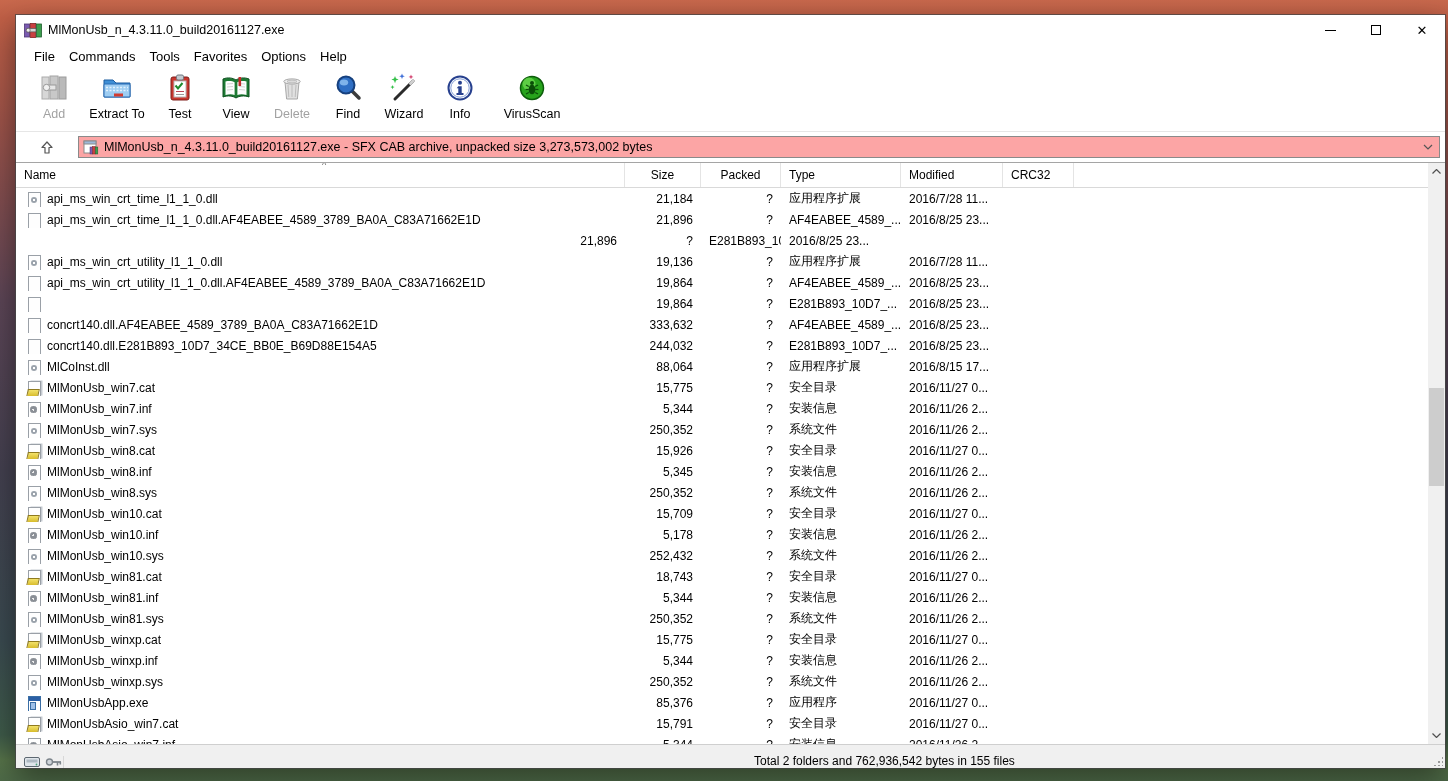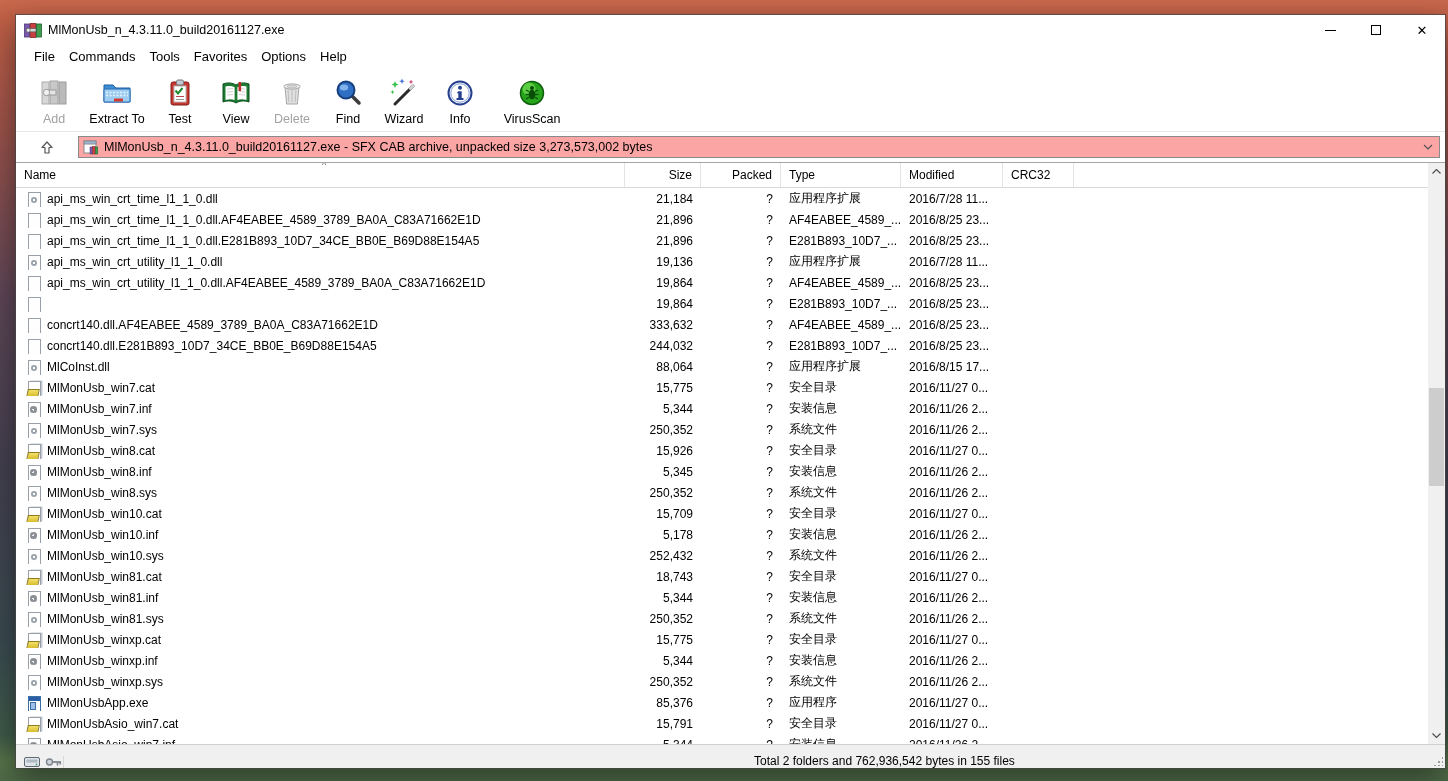--- a/index.html
+++ b/index.html
@@ -24,42 +24,42 @@
   .titlebar .title { font-size:12.5px; color:#000; flex:1 1 auto; white-space:nowrap; }
   .winctl { display:flex; align-self:stretch; flex:none; }
   .winctl .cbtn { width:46px; display:flex; align-items:center; justify-content:center; cursor:default; }
   .glyph-min { width:11px; height:1px; background:#000; display:block; }
   .glyph-max { width:10px; height:10px; border:1px solid #000; display:block; }
   .glyph-close { font-size:13px; color:#000; line-height:1; }
   
   .menubar { height:22px; display:flex; align-items:center; padding-left:11px; flex:none; background:#fff; }
   .menu-item { padding:2px 7px; font-size:13px; }
   
-  .toolbar { height:65px; display:flex; align-items:center; flex:none; background:#fff; border-bottom:1px solid #e6e6e6; position:relative; }
+  .toolbar { height:65px; display:flex; align-items:flex-start; flex:none; background:#fff; border-bottom:1px solid #e6e6e6; position:relative; }
   .grip-v { width:6px; margin:4px 1px 4px 3px; border-left:2px dotted #c3c3c3; flex:none; }
   .tbtn { width:56px; display:flex; flex-direction:column; align-items:center; justify-content:flex-start; padding-top:5px; flex:none; }
   .tbtn.wide { width:70px; }
   .tbtn svg { width:32px; height:32px; flex:none; }
   .tbtn .tlabel { font-size:12.5px; margin-top:3px; white-space:nowrap; }
   .tbtn[data-enabled="false"] .tlabel { color:#a2a2a2; }
   .tbtn[data-enabled="false"] svg { filter:grayscale(1) opacity(.75); }
   .tsep { width:1px; background:#d8d8d8; margin:6px 4px; flex:none; }
   
   .addrrow { height:30px; display:flex; align-items:center; flex:none; background:#fff; }
   .upbtn { width:30px; height:24px; margin-left:6px; display:flex; align-items:center; justify-content:center; flex:none; }
   .combobox { flex:1 1 auto; height:22px; margin:0 5px 0 6px; border:1px solid #8a8a8a; background:#fca5a5; display:flex; align-items:center; padding-left:4px; position:relative; }
   .combobox .cicon { width:16px; height:16px; margin-right:5px; flex:none; }
   .combobox .cval { font-size:12.5px; white-space:nowrap; overflow:hidden; flex:1 1 auto; }
   .combobox .chevron { width:22px; align-self:stretch; display:flex; align-items:center; justify-content:center; flex:none; }
   
   .listwrap { flex:1 1 auto; border-top:1px solid #a5a5a5; position:relative; overflow:hidden; background:#fff; }
   .grid { display:grid; grid-template-columns:609px 76px 80px 120px 102px 71px 1fr; }
   .hdr { height:25px; border-bottom:1px solid #d9d9d9; position:relative; }
   .hcell { display:flex; align-items:center; padding:0 8px; border-right:1px solid #e4e4e4; font-size:12px; color:#000; position:relative; }
-  .hcell.r { justify-content:flex-end; }
+  .hcell.r { justify-content:center; }
   .sortcaret { position:absolute; top:-3px; left:298px; width:20px; text-align:center; font-size:9px; color:#666; }
   .rows { position:absolute; left:0; right:17px; top:25px; bottom:0; overflow:hidden; }
   .row { height:21px; align-items:center; }
   .cell { padding:0 8px; white-space:nowrap; overflow:hidden; font-size:12px; }
   .cell.r { text-align:right; }
   .cell.name { display:flex; align-items:center; gap:5px; padding-left:10px; }
   
   .ficon { width:16px; height:16px; position:relative; flex:none; display:inline-block; }
   .ficon::before { content:""; position:absolute; left:2px; top:1px; width:11px; height:14px; background:#fefefe; border:1px solid #9aa0a7; }
   .ficon[data-icon="dll"]::after, .ficon[data-icon="sys"]::after {
@@ -309,24 +309,20 @@
           <span class="ficon" data-icon="blank"></span>
           <span>api_ms_win_crt_time_l1_1_0.dll.AF4EABEE_4589_3789_BA0A_C83A71662E1D</span>
         </div>
         <div class="cell r">21,896</div>
         <div class="cell r">?</div>
         <div class="cell">AF4EABEE_4589_...</div>
         <div class="cell">2016/8/25 23...</div>
         <div class="cell"></div>
       </div>
         <div class="grid row">
-        <div class="cell name">
-          <span class="ficon" data-icon="blank"></span>
-          <span>api_ms_win_crt_time_l1_1_0.dll.E281B893_10D7_34CE_BB0E_B69D88E154A5</span>
-        </div>
         <div class="cell r">21,896</div>
         <div class="cell r">?</div>
         <div class="cell">E281B893_10D7_...</div>
         <div class="cell">2016/8/25 23...</div>
         <div class="cell"></div>
       </div>
         <div class="grid row">
         <div class="cell name">
           <span class="ficon" data-icon="dll"></span>
           <span>api_ms_win_crt_utility_l1_1_0.dll</span>

